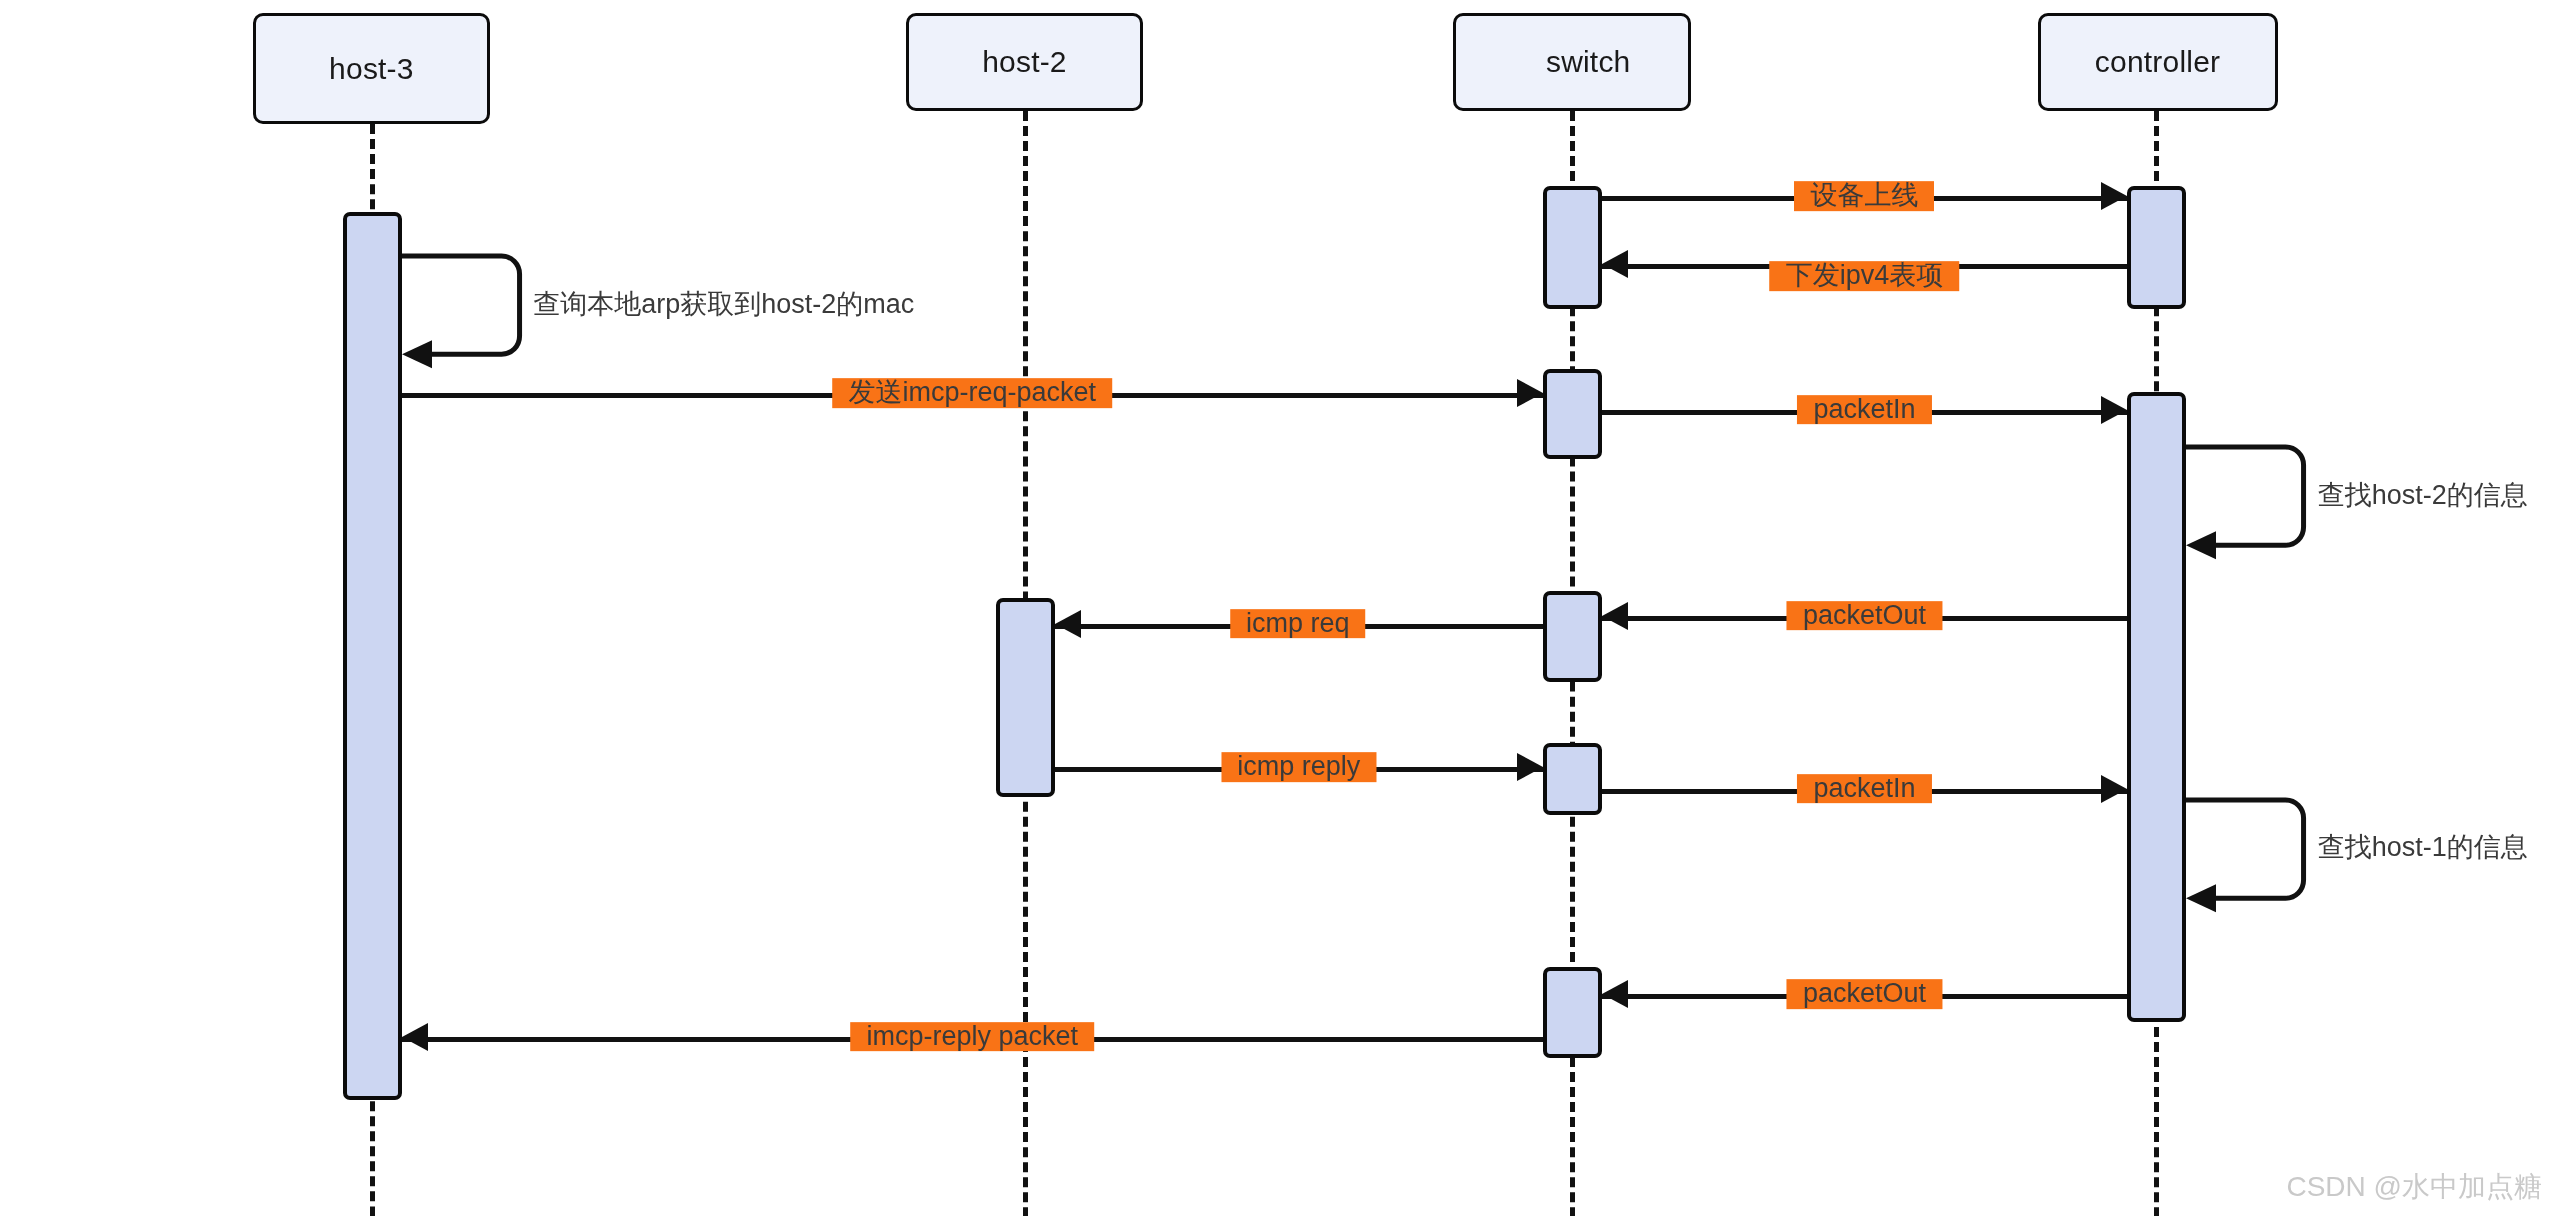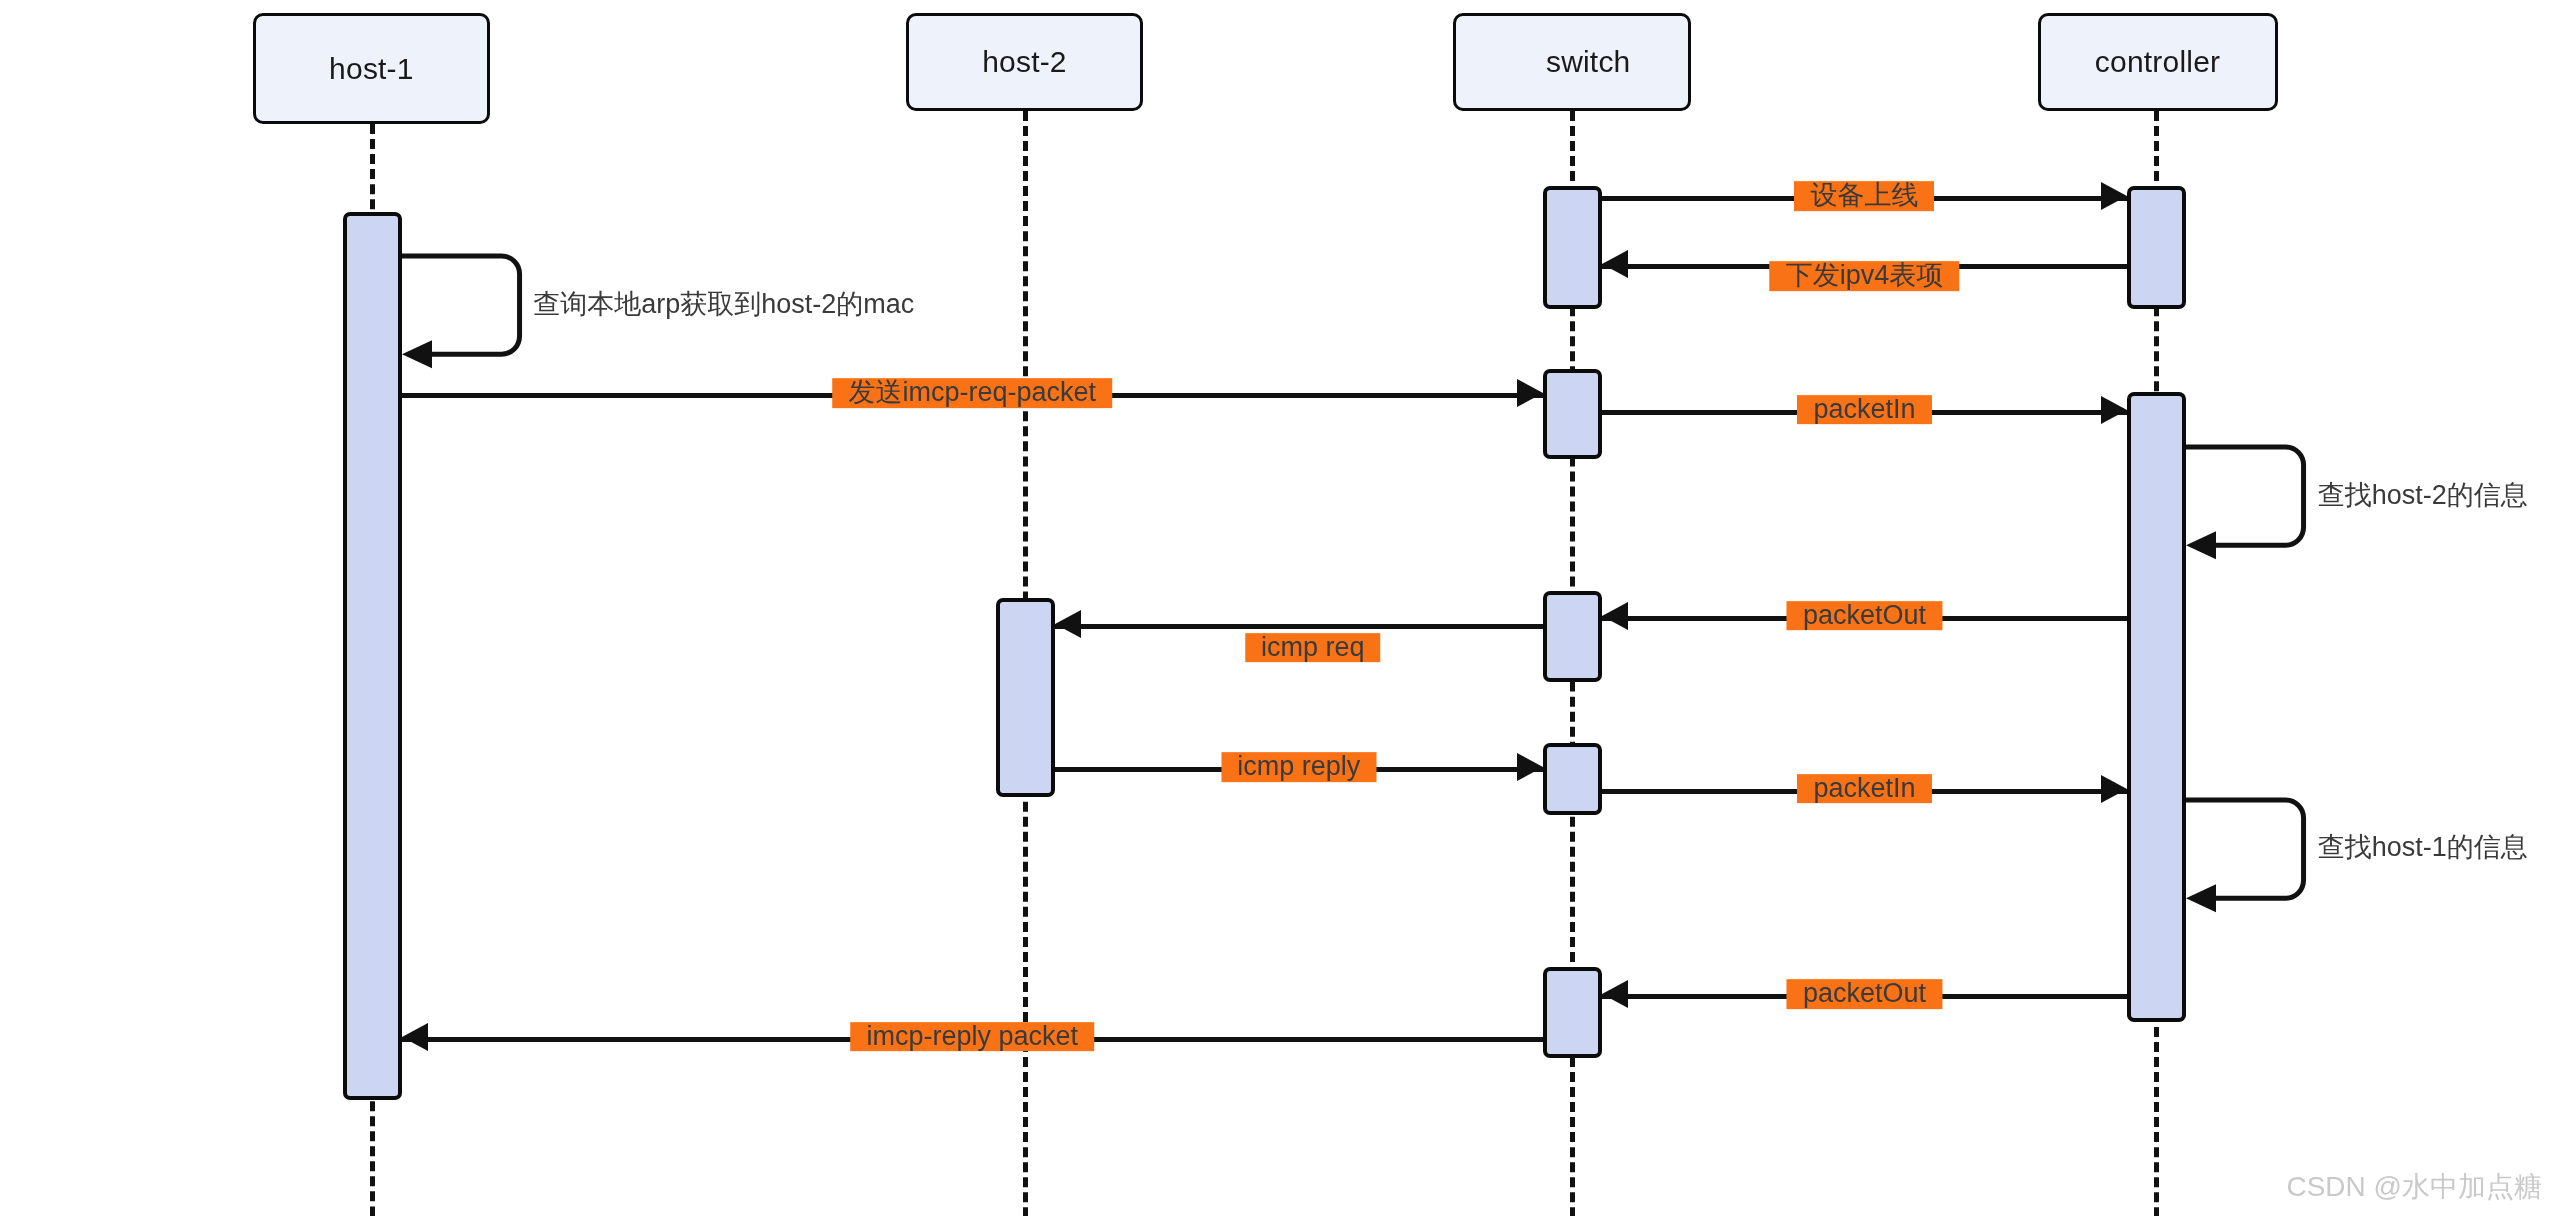--- a/index.html
+++ b/index.html
@@ -116,21 +116,21 @@
 
   <div id="lifelines">
       <div class="lifeline" style="left: 369.745px; top: 124.082px; height: 1828.57px;"></div>
       <div class="lifeline" style="left: 1022.81px; top: 111.02px; height: 1841.63px;"></div>
       <div class="lifeline" style="left: 1569.74px; top: 111.02px; height: 1841.63px;"></div>
       <div class="lifeline" style="left: 2154.23px; top: 111.02px; height: 1841.63px;"></div>
     </div>
 
   <div id="participants">
       <div class="participant" style="left: 253.061px; top: 13.0612px; width: 236.735px; height: 111.02px;">
-        <span>host-1</span>
+        <span>host-3</span>
       </div>
       <div class="participant" style="left: 906.122px; top: 13.0612px; width: 236.735px; height: 97.9592px;">
         <span>host-2</span>
       </div>
       <div class="participant" style="left: 1453.06px; top: 13.0612px; width: 238.367px; height: 97.9592px; padding-left: 32px;">
         <span>switch</span>
       </div>
       <div class="participant" style="left: 2037.55px; top: 13.0612px; width: 240px; height: 97.9592px;">
         <span>controller</span>
       </div>
@@ -194,21 +194,21 @@
         <div class="label" style="left: 262.857px; top: 0px;">packetIn</div>
       </div>
       <div class="msg to-left" style="left: 1601.63px; top: 615.51px; width: 525.714px;">
         <div class="line" style="width: 525.714px;"></div>
         <div class="head" style="left: 0px;"></div>
         <div class="label" style="left: 262.857px; top: 0px;">packetOut</div>
       </div>
       <div class="msg to-left" style="left: 1054.69px; top: 623.673px; width: 488.163px;">
         <div class="line" style="width: 488.163px;"></div>
         <div class="head" style="left: 0px;"></div>
-        <div class="label" style="left: 258px; top: 0px; margin-top: 24px;">icmp req</div>
+        <div class="label" style="left: 243px; top: 0px;">icmp req</div>
       </div>
       <div class="msg to-right" style="left: 1054.69px; top: 767.347px; width: 488.163px;">
         <div class="line" style="width: 488.163px;"></div>
         <div class="head" style="left: 462.163px;"></div>
         <div class="label" style="left: 244.082px; top: 0px;">icmp reply</div>
       </div>
       <div class="msg to-right" style="left: 1601.63px; top: 788.571px; width: 525.714px;">
         <div class="line" style="width: 525.714px;"></div>
         <div class="head" style="left: 499.714px;"></div>
         <div class="label" style="left: 262.857px; top: 0px;">packetIn</div>

